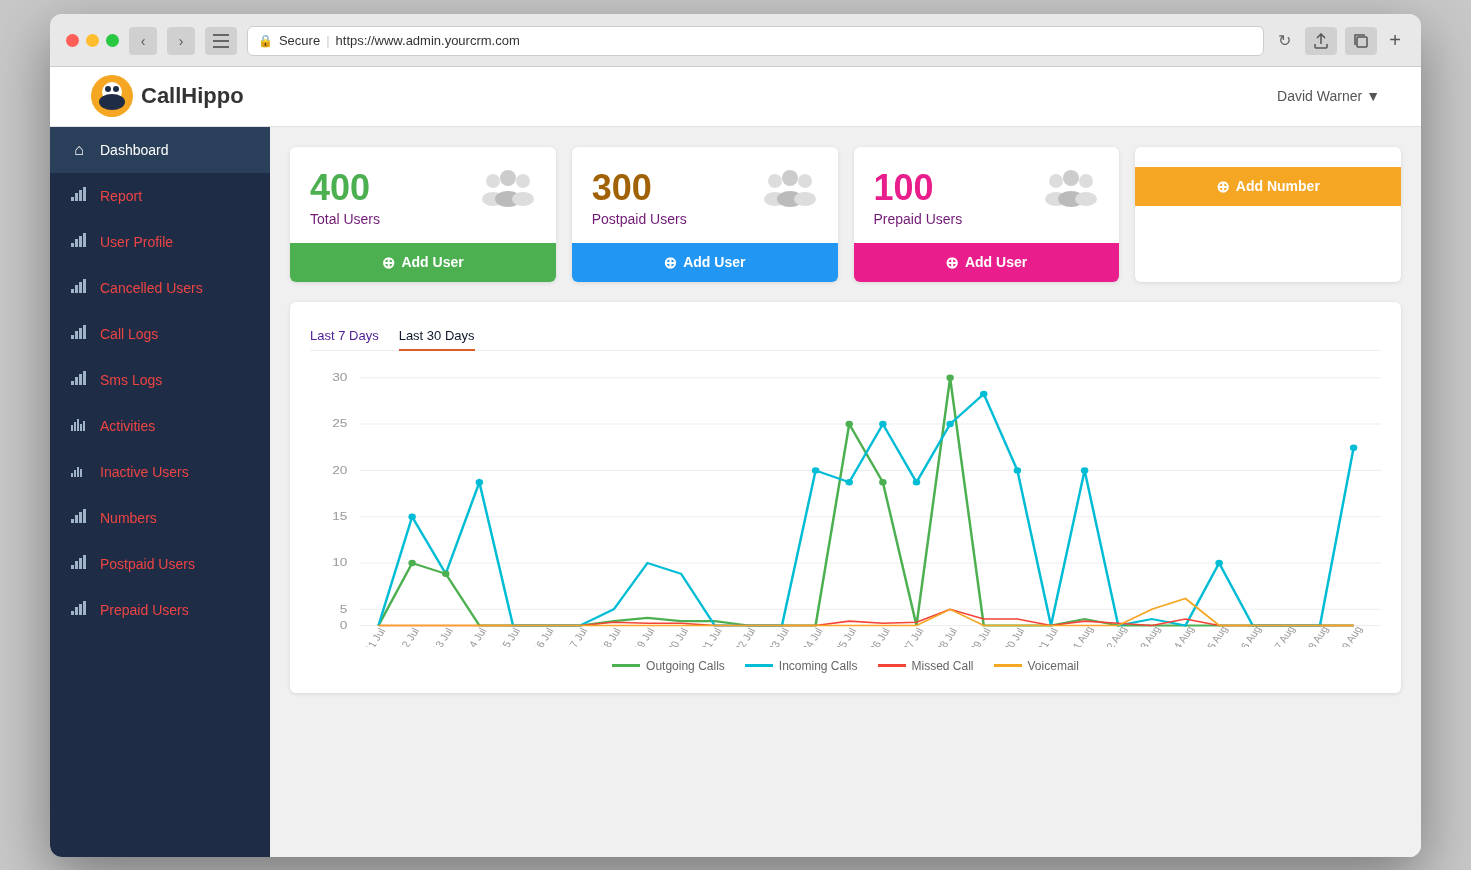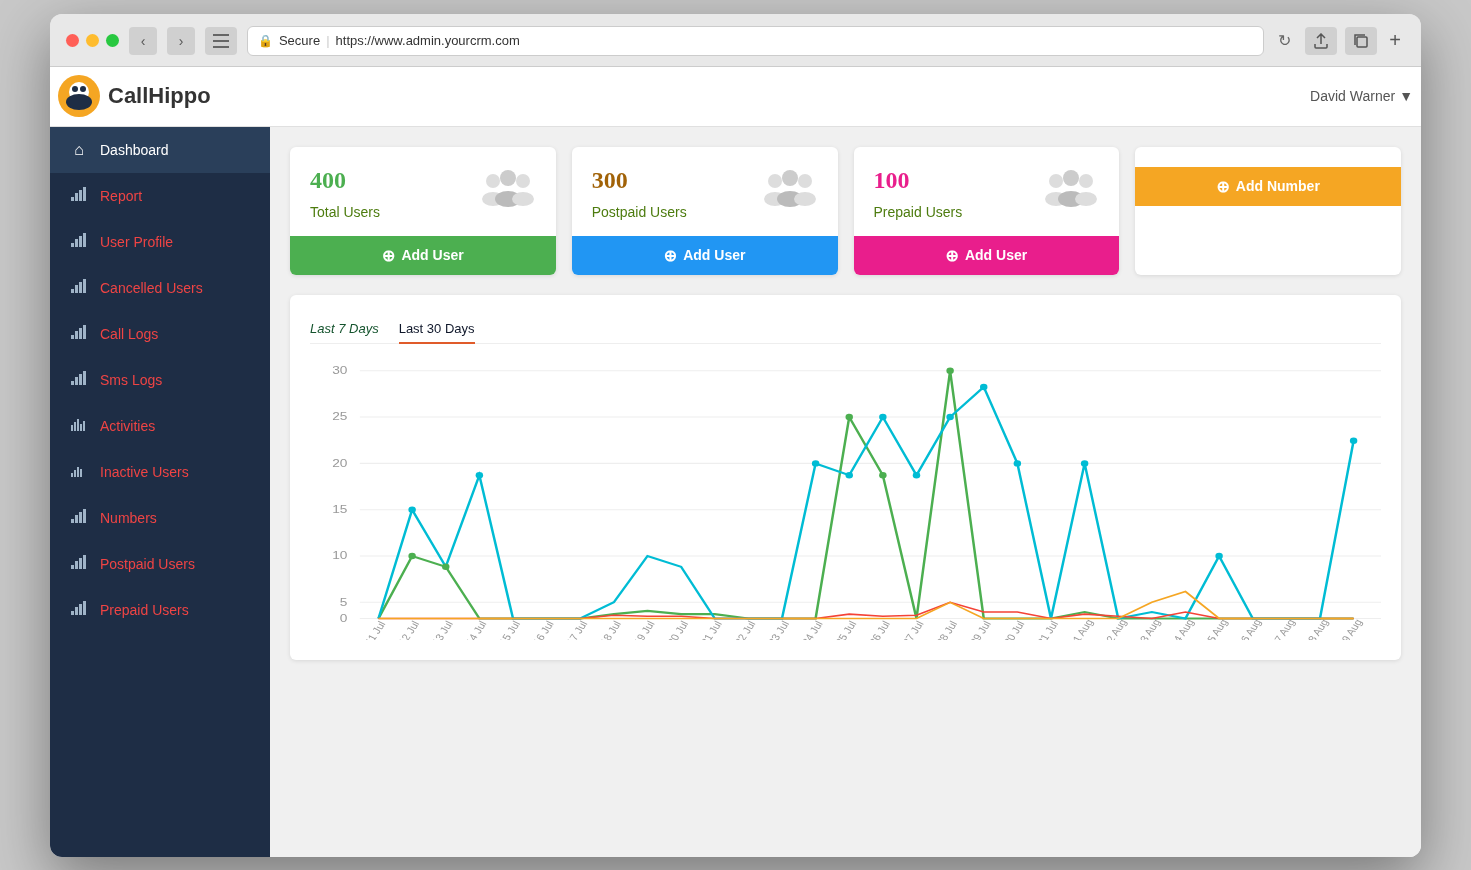--- a/index.html
+++ b/index.html
@@ -37,21 +37,21 @@
     .url-text { color: #333; }
     .refresh-btn { background: none; border: none; color: #666; cursor: pointer; font-size: 16px; padding: 4px; }
     .action-btns { display: flex; gap: 8px; }
     .action-btn { background: #d0d0d0; border: none; border-radius: 4px; width: 32px; height: 28px; cursor: pointer; display: flex; align-items: center; justify-content: center; color: #555; }
     .new-tab-btn { background: none; border: none; color: #555; font-size: 20px; cursor: pointer; padding: 0 4px; }
 
     
     .app-container { display: flex; flex-direction: column; background: #f5f5f5; }
 
     .app-header {
-      background: white; height: 60px; display: flex; align-items: center; padding: 0 8px; border-bottom: 1px solid #e0e0e0; justify-content: space-between;
+      background: white; height: 60px; display: flex; align-items: center; padding: 0 41px; border-bottom: 1px solid #e0e0e0; justify-content: space-between;
     }
     .logo { display: flex; align-items: center; gap: 8px; }
     .logo-icon { width: 42px; height: 42px; }
     .logo-text { font-size: 22px; font-weight: 700; }
     .logo-call { color: #333; }
     .logo-hippo { color: #333; font-weight: 800; }
     .user-menu { display: flex; align-items: center; gap: 4px; color: #555; font-size: 14px; cursor: pointer; }
 
     .app-body { display: flex; flex: 1; min-height: 730px; }
 
@@ -69,42 +69,42 @@
     
     .main-content { flex: 1; padding: 20px; background: #f0f0f0; }
 
     
     .cards-row { display: flex; gap: 16px; margin-bottom: 20px; }
     .card {
       background: white; border-radius: 6px; flex: 1; padding: 20px 20px 0; box-shadow: 0 1px 4px rgba(0,0,0,0.1); overflow: hidden;
     }
     .card-top { display: flex; justify-content: space-between; align-items: flex-start; margin-bottom: 16px; }
     .card-info { }
-    .card-number { font-size: 24px; font-weight: 700; font-family: Liberation Serif, serif; }
-    .card-label { font-size: 14px; color: #4d7c0f; margin-top: 10px; }
+    .card-number { font-size: 36px; font-weight: 700; }
+    .card-label { font-size: 14px; color: #701a75; margin-top: 2px; }
     .card-icon { font-size: 38px; color: #ccc; }
     .card-btn {
       width: 100%; border: none; color: white; padding: 10px; font-size: 14px; font-weight: 600; cursor: pointer; display: flex; align-items: center; justify-content: center; gap: 6px; border-radius: 0; margin: 0 -20px; width: calc(100% + 40px);
     }
     .card-btn-green { background: #4caf50; }
     .card-btn-blue { background: #2196f3; }
     .card-btn-pink { background: #e91e8c; }
     .card-btn-orange { background: #f5a623; }
 
     .color-green { color: #4caf50; }
     .color-blue { color: #a16207; }
     .color-pink { color: #e91e8c; }
     .color-orange { color: #f5a623; }
 
     
     .chart-section { background: white; border-radius: 6px; padding: 20px; box-shadow: 0 1px 4px rgba(0,0,0,0.1); }
     .chart-tabs { display: flex; gap: 20px; margin-bottom: 16px; border-bottom: 1px solid #eee; }
     .chart-tab { padding: 6px 0; font-size: 13px; color: #999; cursor: pointer; border-bottom: 2px solid transparent; margin-bottom: -1px; }
     .chart-tab.active { color: #0f172a; border-bottom-color: #e05b2a; font-weight: 500; }
-    .chart-tab.inactive { color: #14532d; font-style: italic; }
+    .chart-tab.inactive { color: #4c1d95; }
 
     .chart-area { position: relative; width: 100%; height: 280px; }
 
     svg.chart-svg { width: 100%; height: 100%; }
 
     .chart-legend { display: flex; align-items: center; gap: 20px; justify-content: center; margin-top: 12px; }
     .legend-item { display: flex; align-items: center; gap: 6px; font-size: 12px; color: #666; }
     .legend-color { width: 28px; height: 3px; }
   </style>
 </head>
@@ -456,17 +456,35 @@
               <circle cx="487" cy="107" r="3" fill="#00bcd4"></circle>
               <circle cx="514" cy="53" r="3" fill="#00bcd4"></circle>
               <circle cx="541" cy="25" r="3" fill="#00bcd4"></circle>
               <circle cx="568" cy="96" r="3" fill="#00bcd4"></circle>
               <circle cx="622" cy="96" r="3" fill="#00bcd4"></circle>
               <circle cx="730" cy="182" r="3" fill="#00bcd4"></circle>
               <circle cx="838" cy="75" r="3" fill="#00bcd4"></circle>
             </svg>
           </div>
 
+          <div class="chart-legend">
+            <div class="legend-item">
+              <div class="legend-color" style="background:#4caf50;"></div>
+              <span>Outgoing Calls</span>
+            </div>
+            <div class="legend-item">
+              <div class="legend-color" style="background:#00bcd4;"></div>
+              <span>Incoming Calls</span>
+            </div>
+            <div class="legend-item">
+              <div class="legend-color" style="background:#f44336;"></div>
+              <span>Missed Call</span>
+            </div>
+            <div class="legend-item">
+              <div class="legend-color" style="background:#f5a623;"></div>
+              <span>Voicemail</span>
+            </div>
+          </div>
         </div>
       </main>
     </div>
   </div>
 </div>
 
 </body></html>

